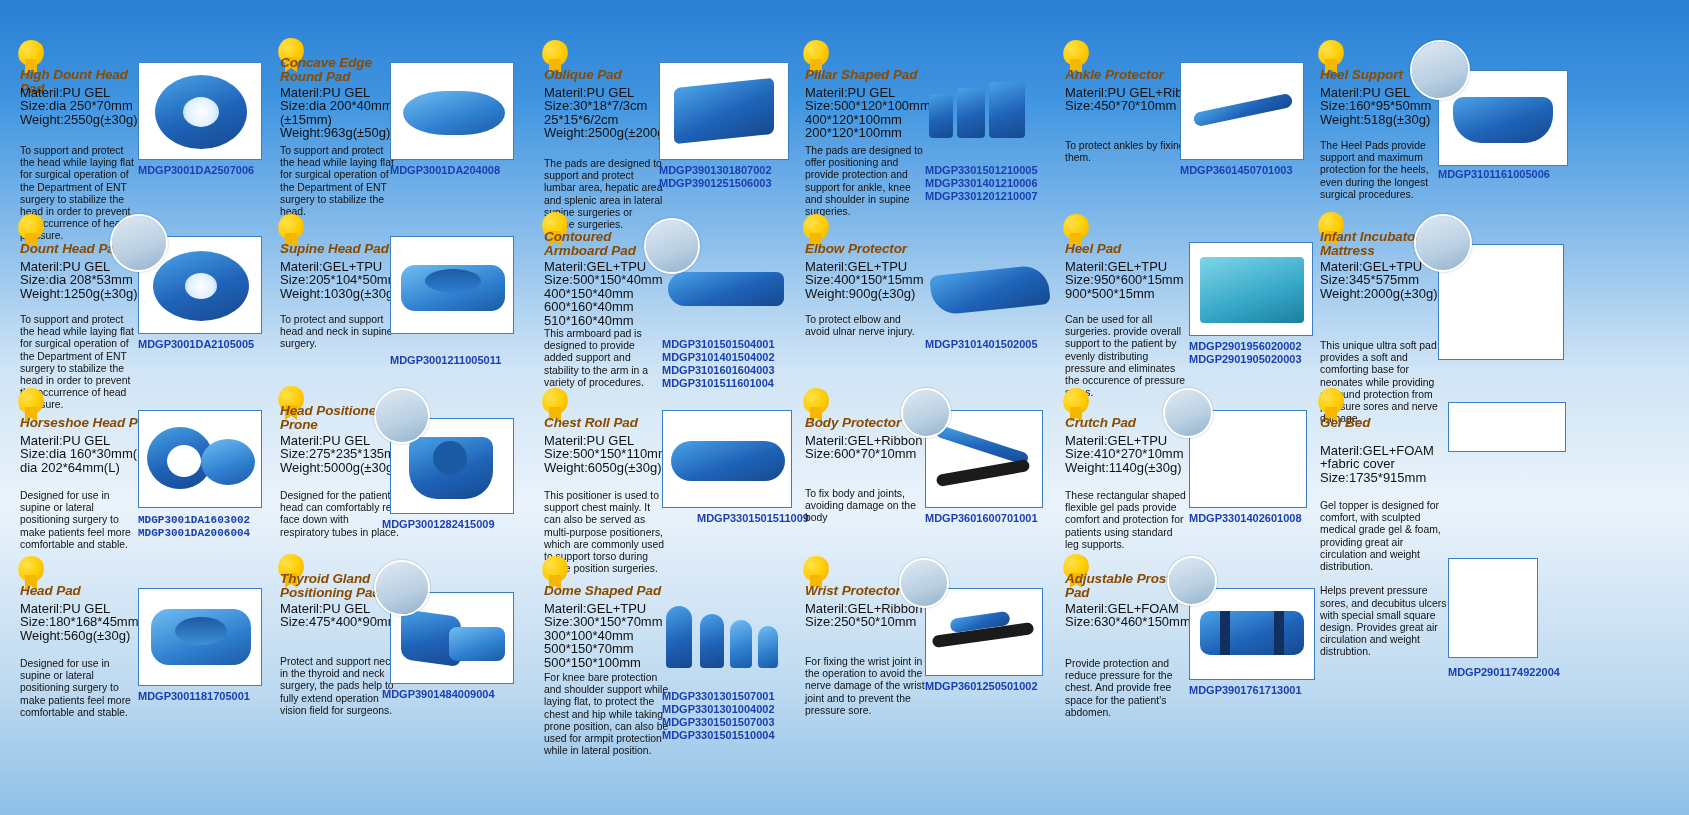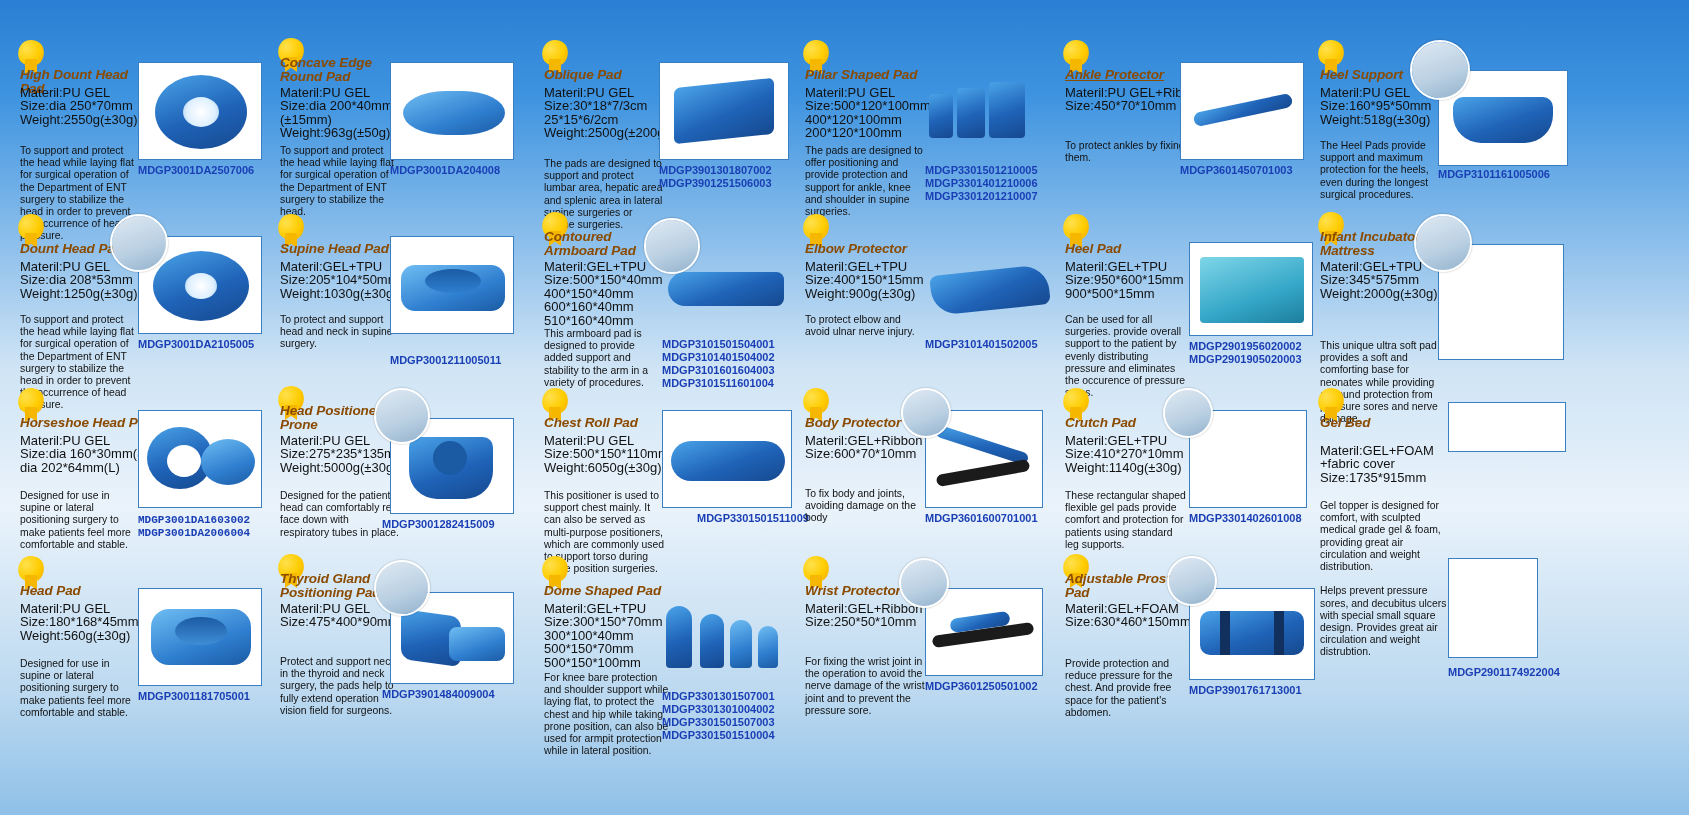--- a/index.html
+++ b/index.html
@@ -130,21 +130,21 @@
       <div class="prod blu" style="left:32px;top:26px;width:28px;height:50px;border-radius:4px;"></div>
       <div class="prod blu" style="left:64px;top:20px;width:36px;height:56px;border-radius:4px;"></div>
     </div>
     <div class="codes" style="position:absolute;left:130px;top:124px;width:150px;">MDGP3301501210005
 MDGP3301401210006
 MDGP3301201210007</div>
   </div>
 
   <div class="item" style="left:1055px;top:40px;width:255px;">
     <div class="leaf" style="left:8px;top:0px;"></div>
-    <div class="title" style="position:absolute;left:10px;top:28px;width:130px;text-decoration:underline;">Ankle Protector</div>
+    <div class="title" style="position:absolute;left:10px;top:28px;width:130px;">Ankle Protector</div>
     <div class="spec" style="position:absolute;left:10px;top:46px;width:140px;">Materil:PU GEL+Ribbon
 Size:450*70*10mm</div>
     <div class="desc" style="position:absolute;left:10px;top:100px;width:120px;">To protect ankles by fixing them.</div>
     <div class="imgbox" style="left:125px;top:22px;width:124px;height:98px;">
       <div class="prod blu" style="left:12px;top:40px;width:100px;height:14px;border-radius:7px;transform:rotate(-12deg);"></div>
     </div>
     <div class="codes" style="position:absolute;left:125px;top:124px;width:150px;">MDGP3601450701003</div>
   </div>
 
   <div class="item" style="left:1310px;top:40px;width:370px;">

